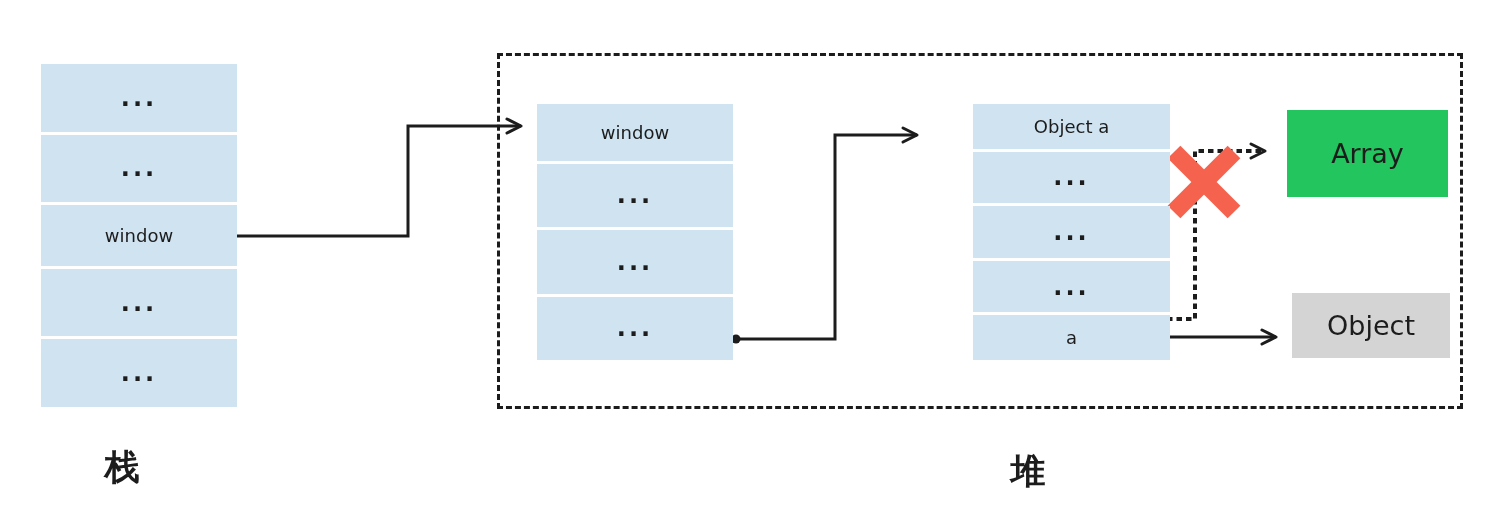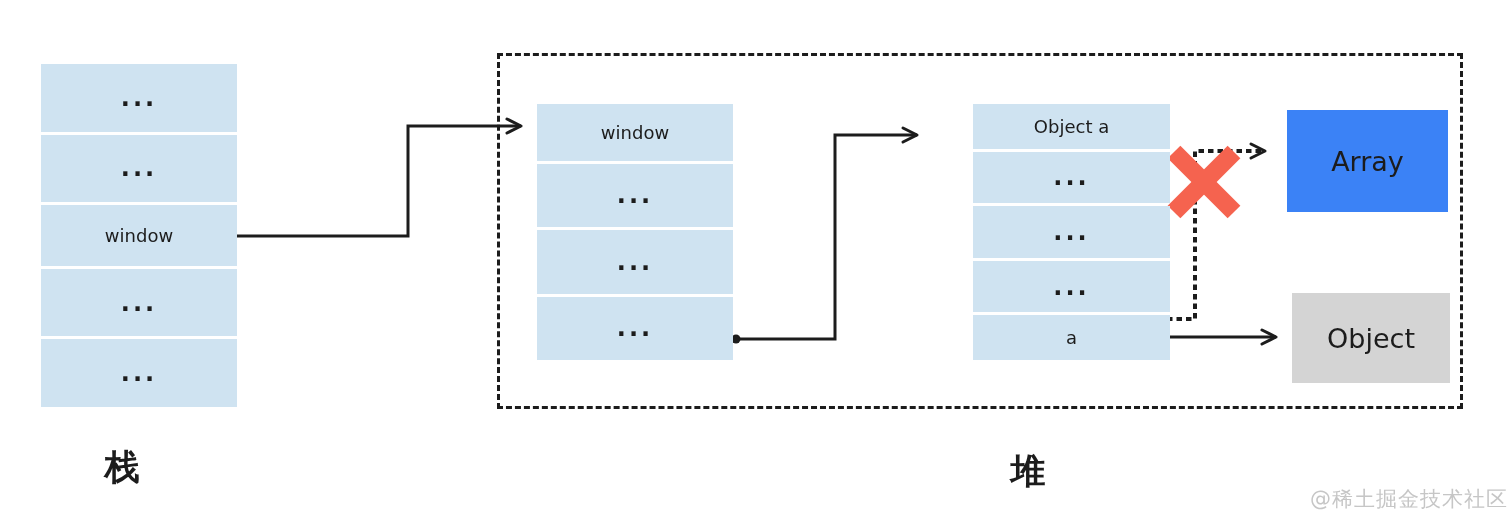--- a/index.html
+++ b/index.html
@@ -56,26 +56,26 @@
   .ref-box {
     position: absolute;
     display: flex;
     align-items: center;
     justify-content: center;
     font-size: 27px;
     color: #1c1c1c;
   }
   .array-box {
     left: 1287px; top: 110px;
-    width: 161px; height: 102px;
-    background: #3b82f6;
+    width: 161px; height: 87px;
+    background: #22c55e;
   }
   .object-box {
     left: 1292px; top: 293px;
-    width: 158px; height: 90px;
+    width: 158px; height: 65px;
     background: #d4d4d4;
   }
   .area-label {
     position: absolute;
     width: 80px;
     text-align: center;
     font-size: 35px;
     font-weight: 700;
     color: #1c1c1c;
   }
@@ -152,15 +152,14 @@
     <div class="mem-row dots">...</div>
     <div class="mem-row">a</div>
   </div>
 
   <div class="ref-box array-box">Array</div>
 
   <div class="ref-box object-box">Object</div>
 
   <div class="area-label heap-label">堆</div>
 
-  <div class="watermark">@稀土掘金技术社区</div>
 
 </div>
 
 </body></html>

